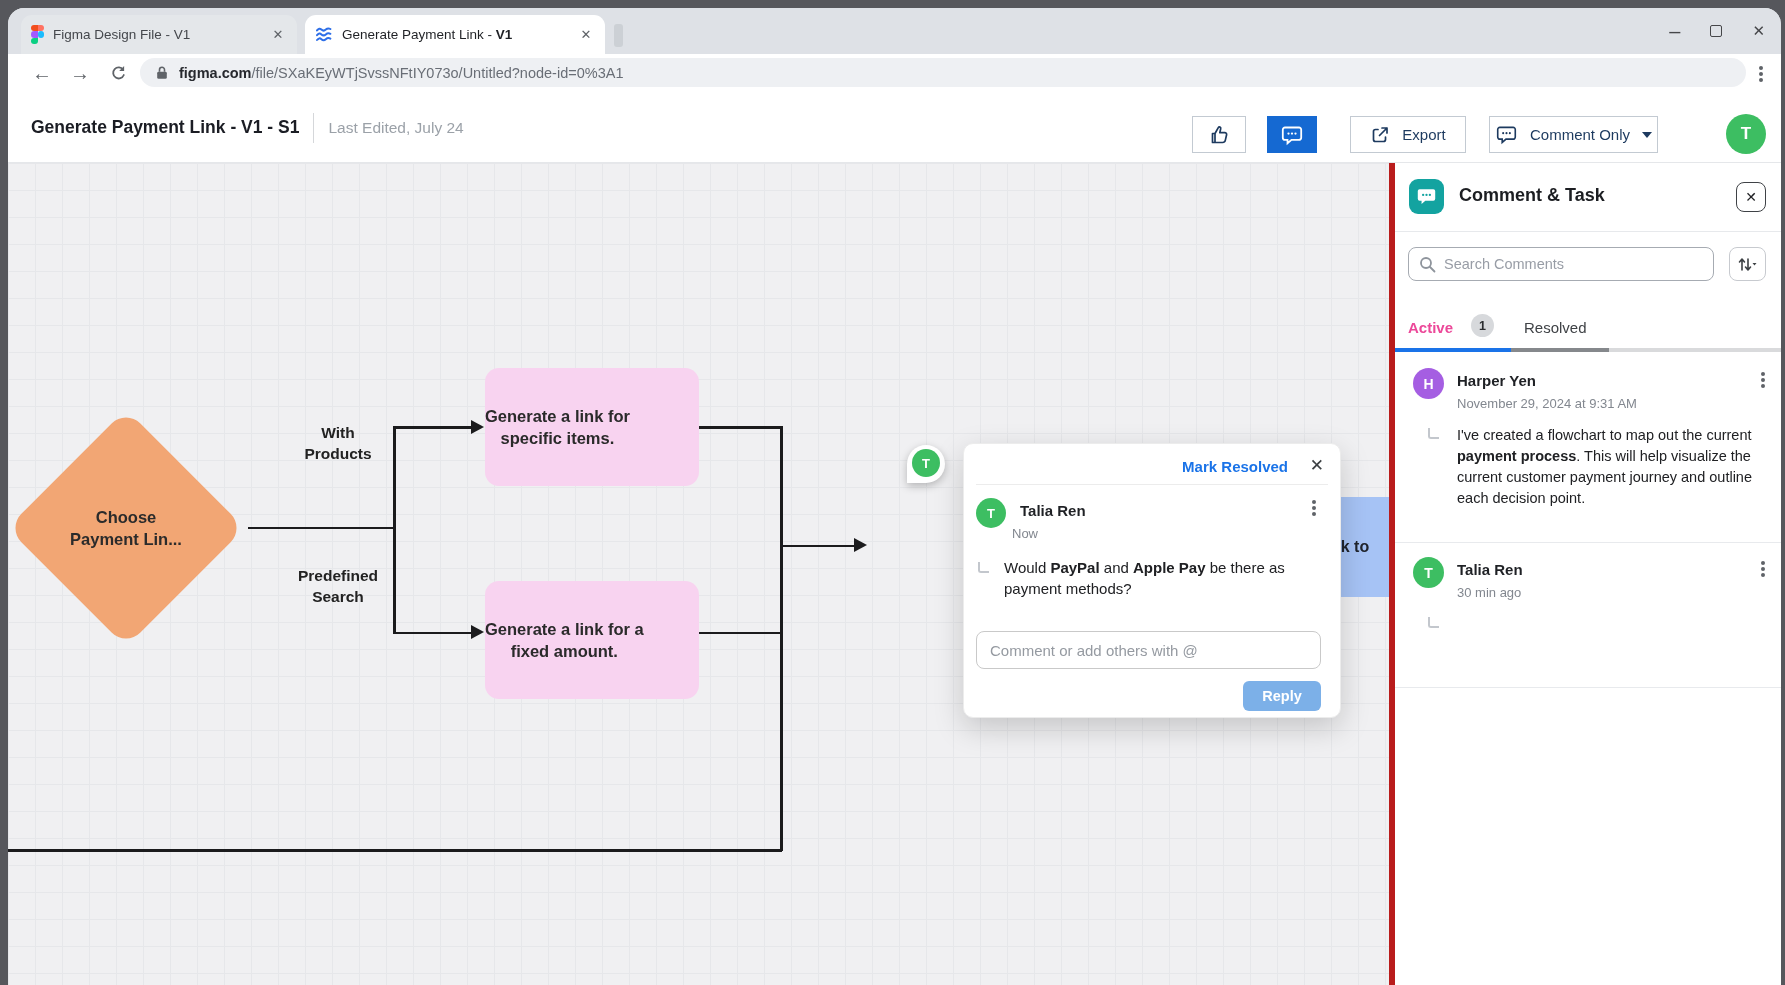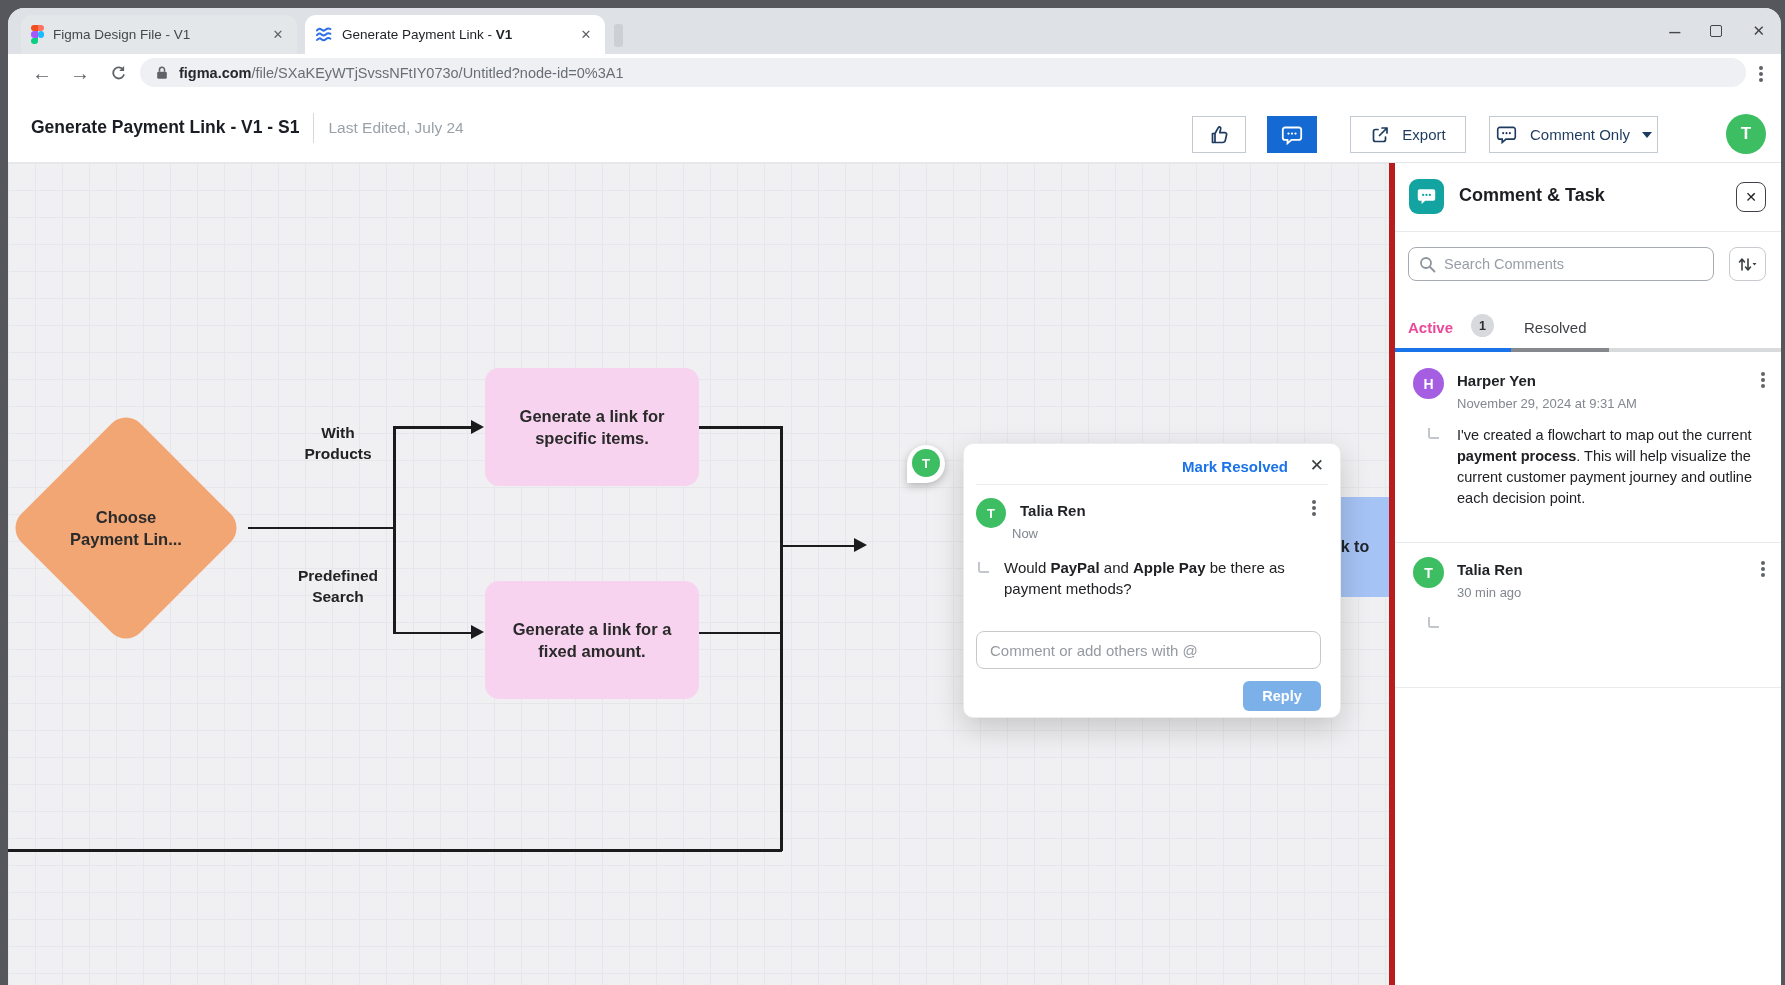--- a/index.html
+++ b/index.html
@@ -48,21 +48,21 @@
 
 
 .main{display:flex;height:822px}
 .canvas{position:relative;width:1381px;height:822px;overflow:hidden;background-color:#f0f0f2;
  background-image:linear-gradient(#e6e7ea 1px,transparent 1px),linear-gradient(90deg,#e6e7ea 1px,transparent 1px);
  background-size:27px 27px}
 .fline{position:absolute;background:#1b1b1d}
 .arrowhead{position:absolute;width:0;height:0;border-top:7.5px solid transparent;border-bottom:7.5px solid transparent;border-left:13px solid #1b1b1d}
 .diamond{position:absolute;left:34px;top:281px;width:168px;height:168px;background:#f2a674;border-radius:20px;transform:rotate(45deg);display:flex;align-items:center;justify-content:center}
 .diamond-label{transform:rotate(-45deg);text-align:center;font-size:16.5px;font-weight:700;color:#2b2b2b;line-height:22px;width:200px}
-.pinkbox{position:absolute;background:#f8d3f0;border-radius:14px;display:flex;align-items:center;justify-content:center;text-align:center;font-size:16.5px;font-weight:700;color:#2a2a2a;line-height:22px}
+.pinkbox{position:absolute;background:#f8d3f0;border-radius:14px;display:flex;align-items:center;justify-content:flex-start;text-align:center;font-size:16.5px;font-weight:700;color:#2a2a2a;line-height:22px}
 .branch-label{position:absolute;width:150px;text-align:center;font-size:15.5px;font-weight:700;color:#222;line-height:21px}
 .bluebox{position:absolute;left:1312px;top:334px;width:70px;height:100px;background:#a6c3f5;display:flex;align-items:center;justify-content:center;font-size:16px;font-weight:700;color:#20242c;z-index:1}
 
 
 .pin{position:absolute;left:899px;top:282px;width:38px;height:38px;background:#fff;border-radius:50% 50% 50% 0;box-shadow:0 3px 8px rgba(0,0,0,.25);z-index:15}
 .pin .avatar{position:absolute;left:5px;top:4px;width:28px;height:28px;font-size:13px}
 
 
 .popup{position:absolute;left:955px;top:280px;width:378px;height:275px;background:#fff;border-radius:10px;box-shadow:0 10px 30px rgba(0,0,0,.18);border:1px solid #ececec;z-index:20}
 .mark-resolved{position:absolute;top:14px;right:52px;font-size:15px;font-weight:700;color:#1a73e8}

